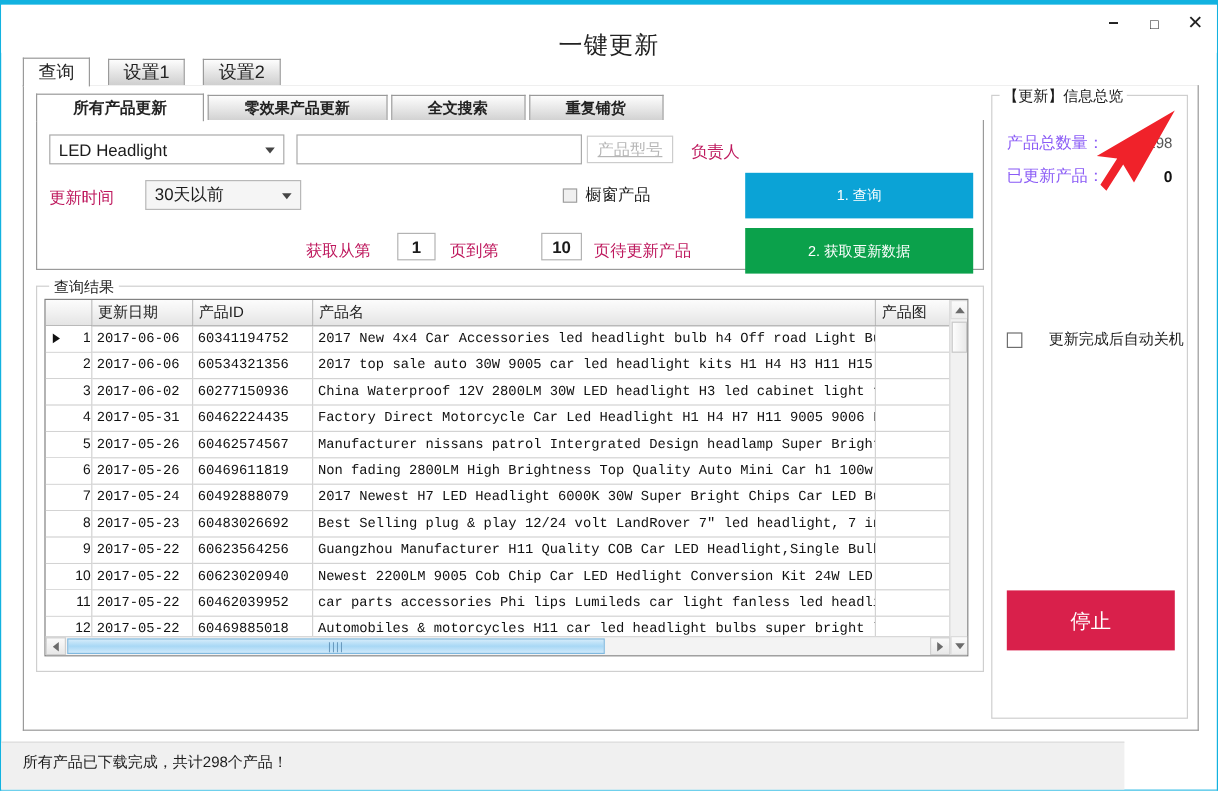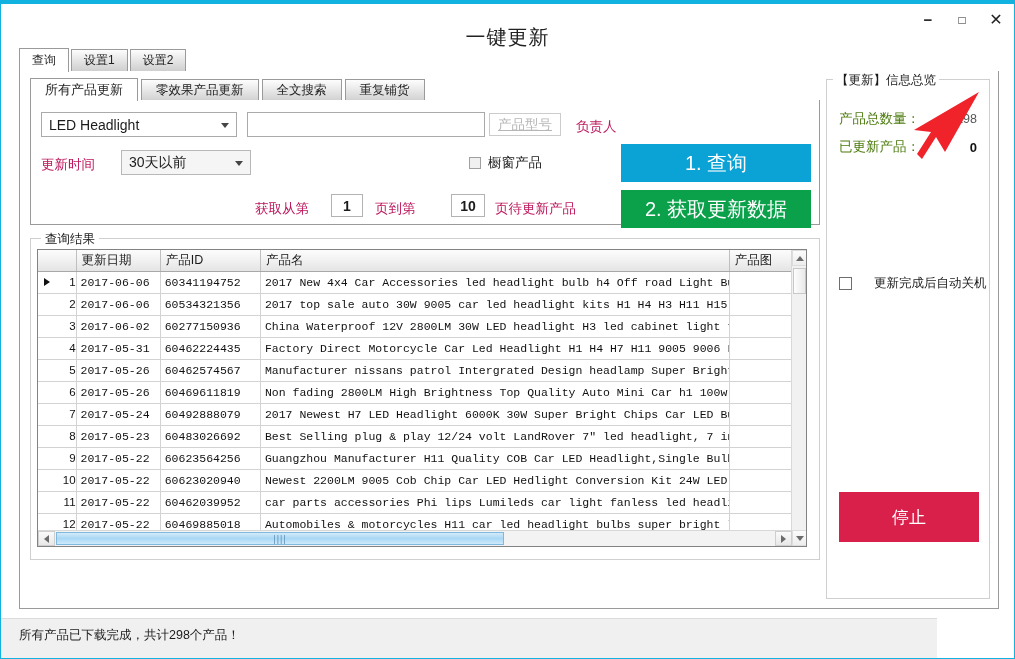--- a/index.html
+++ b/index.html
@@ -51,25 +51,25 @@
   
   .outer-tabs {
     position: absolute; left: 18px; top: 50px;
     height: 22px; width: 980px;
     display: flex; align-items: flex-end;
     border-bottom: 1px solid #9a9a9a;
   }
   .otab {
     height: 22px; min-width: 50px; padding: 0 12px;
     display: flex; align-items: center; justify-content: center;
-    font-size: 12px; color: #222;
+    font-size: 15px; color: #222;
     border: 1px solid #9a9a9a;
     border-bottom: none;
     background: linear-gradient(to bottom, #fdfdfd 0%, #e3e3e3 55%, #cfcfcf 100%);
-    margin-right: 2px;
+    margin-right: 15px;
     position: relative;
     cursor: default;
   }
   .otab.active {
     background: #ffffff;
     height: 24px;
     margin-bottom: -1px;
     z-index: 3;
   }
 
@@ -89,28 +89,29 @@
   }
 
   
   .inner-tabs {
     position: absolute; left: 0; top: 0;
     width: 790px; height: 22px;
     display: flex; align-items: flex-end;
     border-bottom: 1px solid #9a9a9a;
   }
   .itab {
-    height: 21px; padding: 0 14px;
+    height: 21px; padding: 0 30px;
     display: flex; align-items: center; justify-content: center;
     font-size: 12.5px; color: #222;
     border: 1px solid #9a9a9a;
     border-bottom: none;
     background: linear-gradient(to bottom, #fdfdfd 0%, #e6e6e6 55%, #d2d2d2 100%);
     margin-right: 3px;
     cursor: default;
+    font-weight: bold;
   }
   .itab.active {
     background: #ffffff;
     height: 23px;
     margin-bottom: -1px;
     z-index: 3;
     font-size: 13px;
   }
 
   .filter-panel {
@@ -172,21 +173,21 @@
     position: absolute;
     border: 1px solid #b3b3b3;
     background: #ffffff;
     display: flex; align-items: center; justify-content: center;
     font-size: 14px; font-weight: bold; color: #1b1b1b;
   }
 
   .bigbtn {
     position: absolute;
     display: flex; align-items: center; justify-content: center;
-    color: #ffffff; font-size: 20px;
+    color: #ffffff; font-size: 12px;
     border: none; cursor: default;
   }
 
   
   .groupbox {
     position: absolute;
     border: 1px solid #cfcfcf;
   }
   .groupbox > .gb-title {
     position: absolute; top: -8px; left: 10px;
@@ -311,21 +312,21 @@
     width: 164px; height: 520px;
     border: 1px solid #cfcfcf;
   }
   .rp-title {
     position: absolute; top: -8px; left: 6px;
     background: #ffffff; padding: 0 3px;
     font-size: 12.5px; color: #1b1b1b; white-space: nowrap;
   }
   .rp-row {
     position: absolute; left: 12px;
-    font-size: 13.5px; color: #4d7c0f;
+    font-size: 13.5px; color: #8b5cf6;
     white-space: nowrap;
   }
   .rp-val {
     position: absolute; right: 12px;
     font-size: 12.5px; white-space: nowrap;
   }
 
   .arrow-svg { position: absolute; left: 82px; top: 10px; }
 
   .update-btn {

